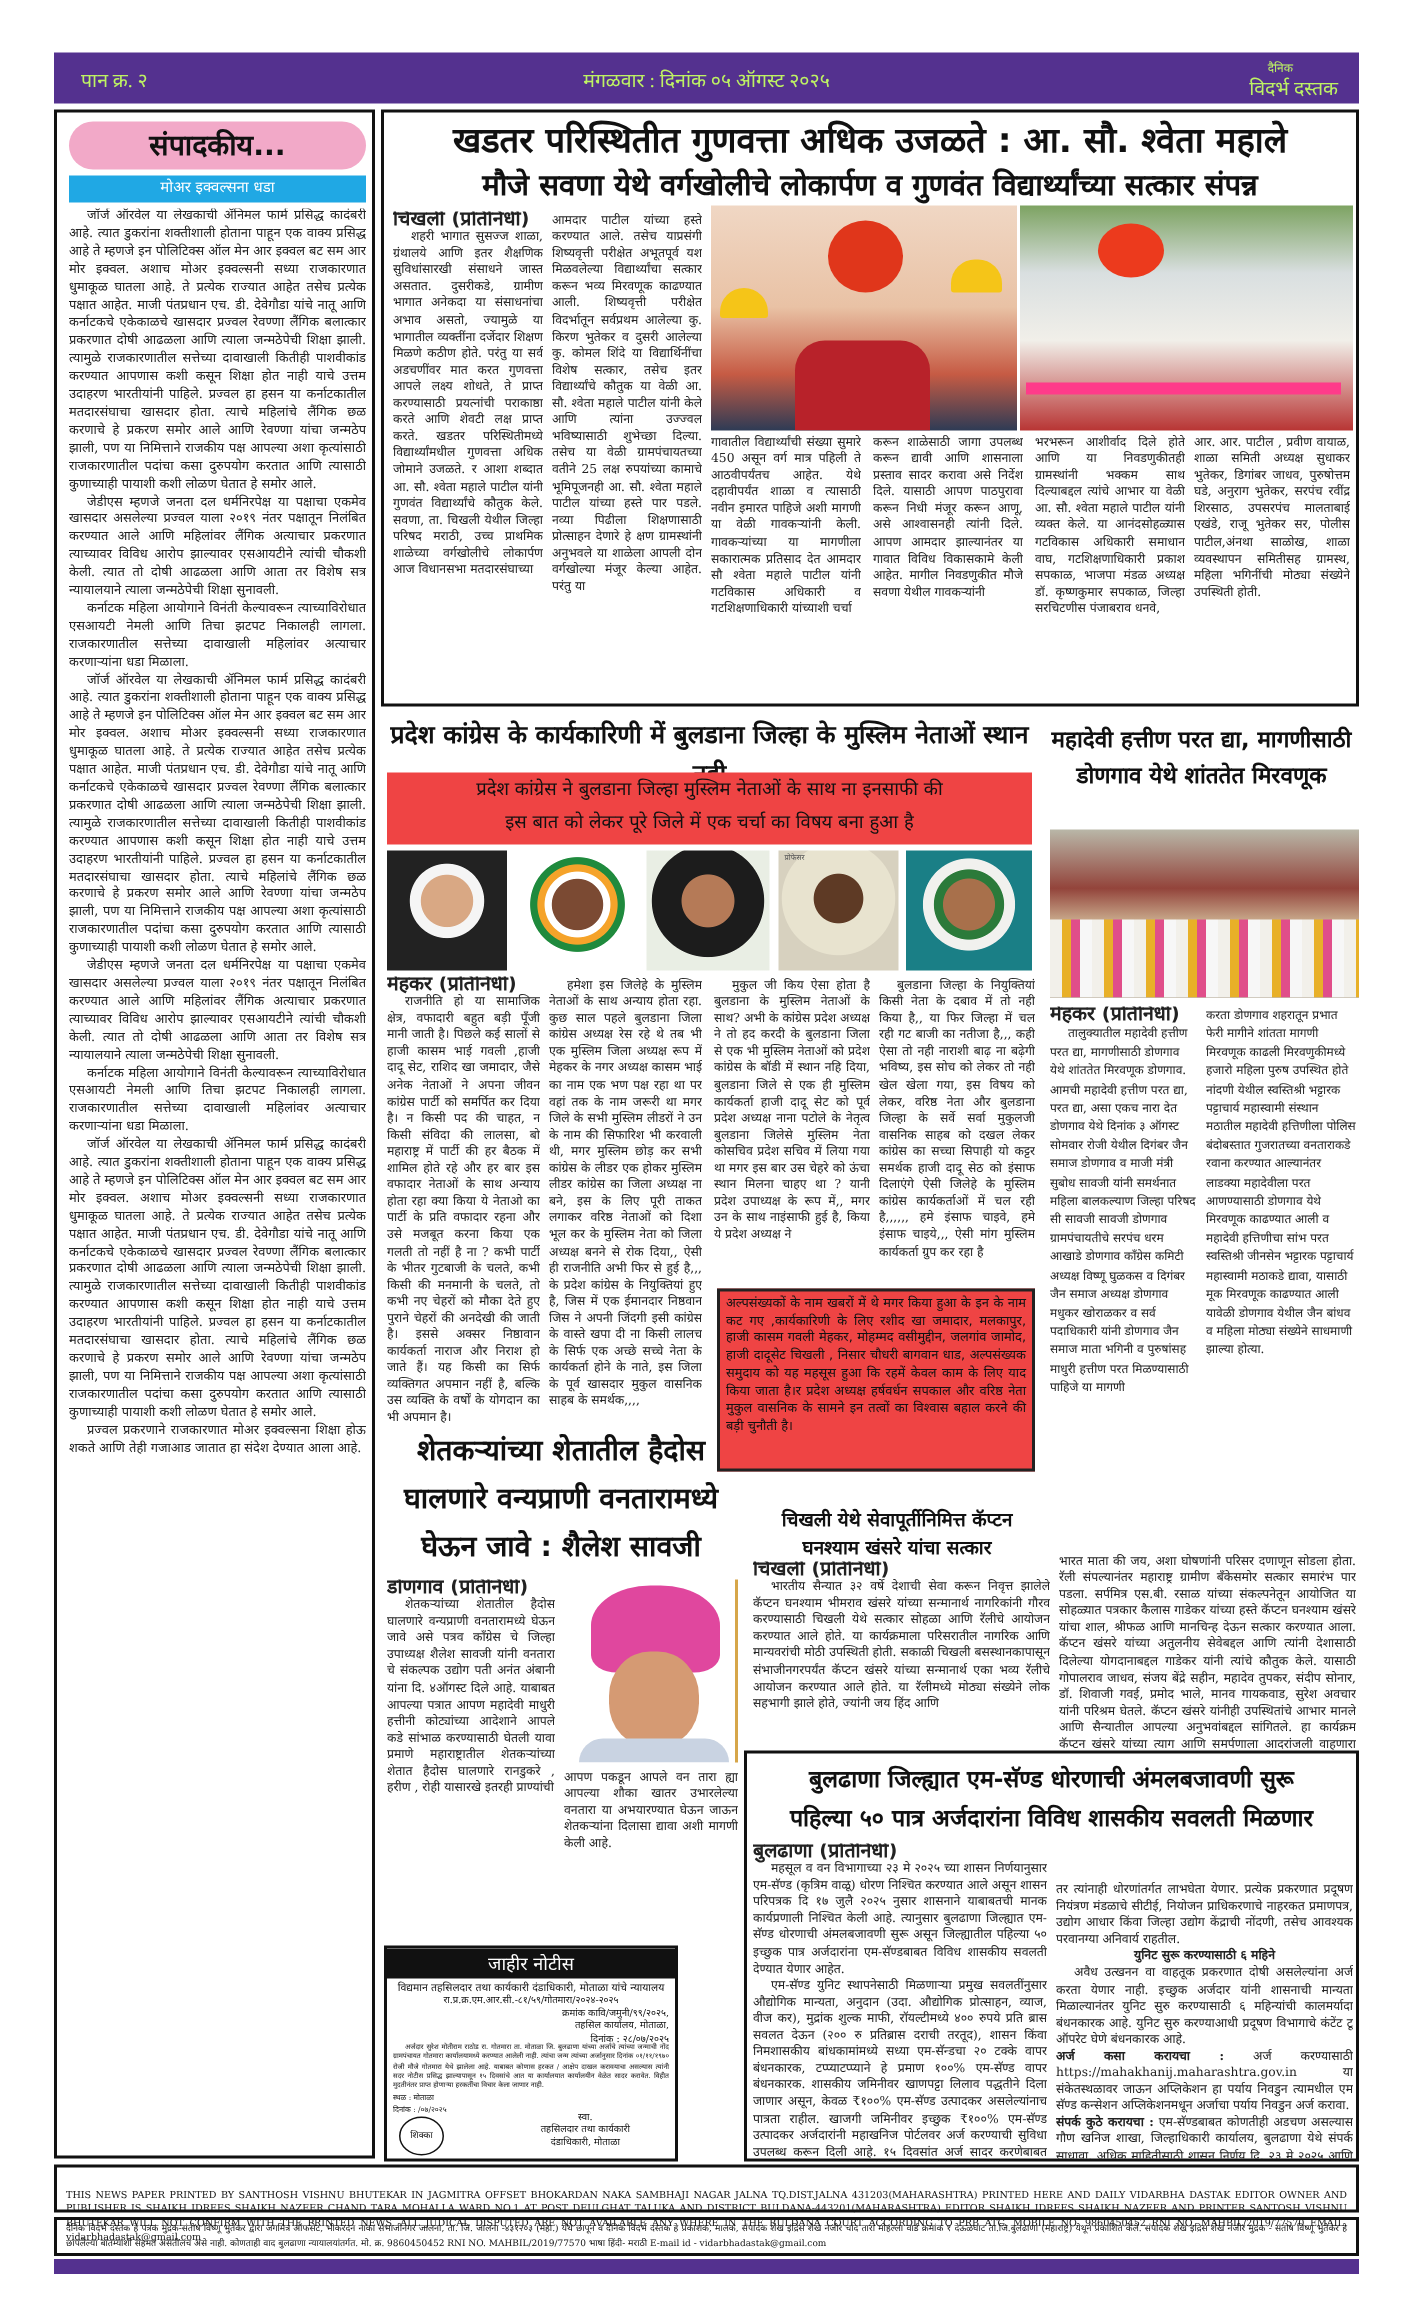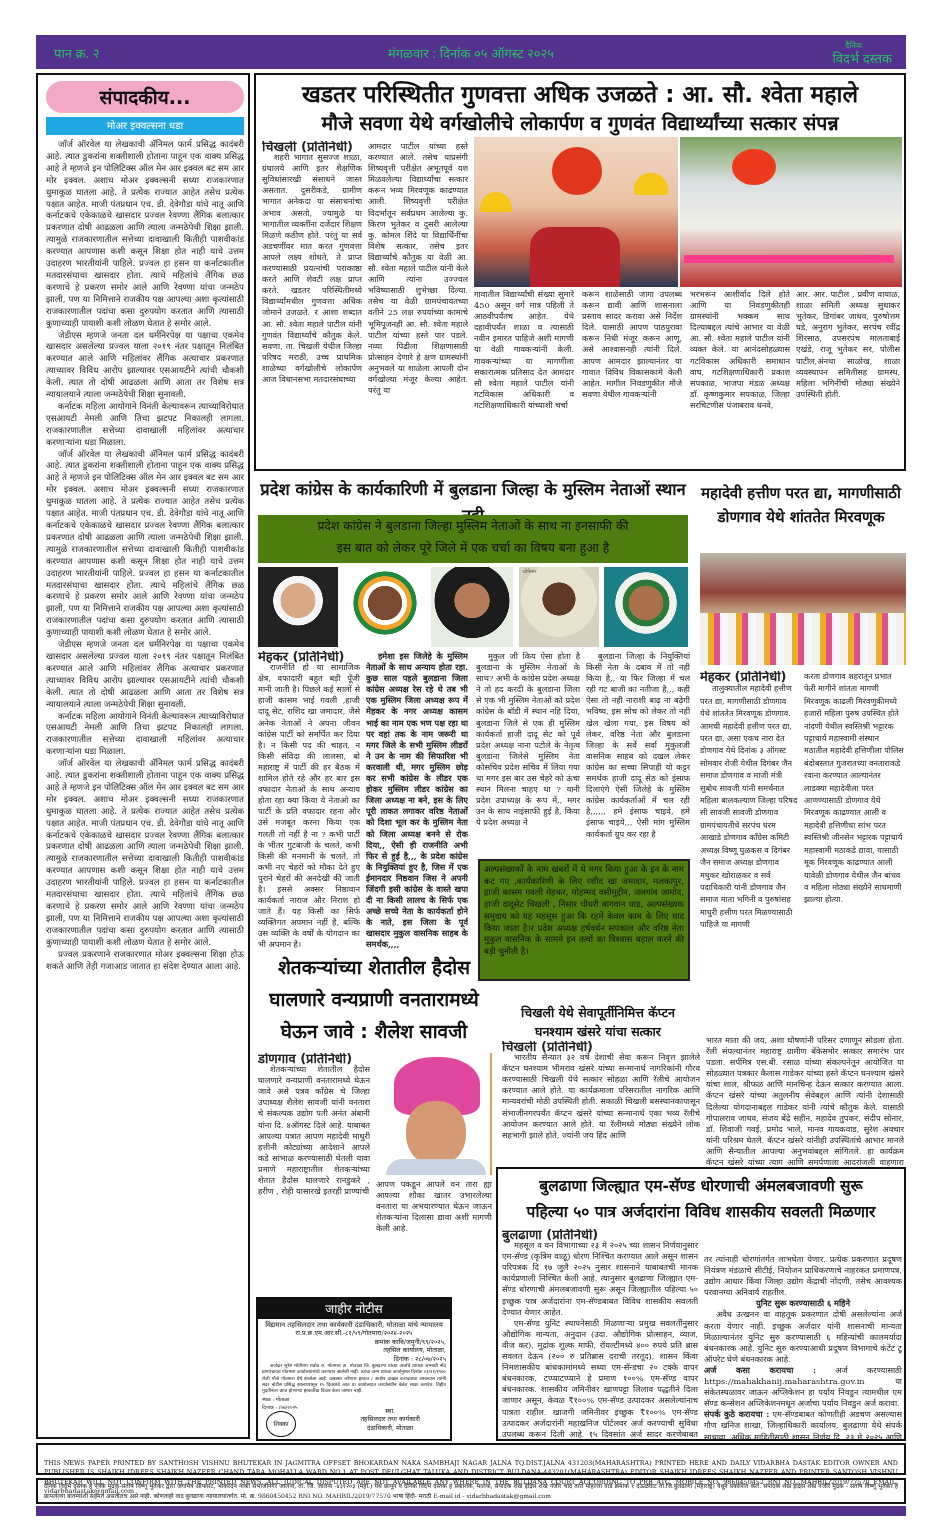--- a/index.html
+++ b/index.html
@@ -1,33 +1,33 @@
 <!DOCTYPE html>
 <html><head>
 <meta charset="utf-8">
 <style>
 *{box-sizing:border-box;margin:0;padding:0}
 body{width:945px;height:1534px;background:#fff;font-family:"DejaVu Serif",serif;color:#111;position:relative;overflow:hidden}
 .page{position:absolute;left:36px;top:35px;width:870px;height:1460px}
-.header{position:absolute;left:0;top:0;width:870px;height:34px;background:#54318f;color:#22c55e;font-family:Liberation Sans, sans-serif}
+.header{position:absolute;left:0;top:0;width:870px;height:34px;background:#54318f;color:#bef264;font-family:Liberation Serif, serif}
 .header .pg{position:absolute;left:18px;top:9px;font-size:13px}
 .header .date{position:absolute;left:0;width:870px;top:9px;text-align:center;font-size:13px}
 .header .brand{position:absolute;right:14px;top:4px;text-align:right;font-size:13px;line-height:13px}
 .header .brand small{display:block;font-size:8px;padding-right:30px}
 .box{position:absolute;border:2px solid #111;background:#fff;overflow:hidden}
 .txt{font-size:8.2px;line-height:11.1px;text-align:justify;color:#222}
 .txt p{text-indent:12px}
 .byline{font-weight:bold;font-size:13px;font-family:"DejaVu Sans",sans-serif}
 .col{position:absolute;overflow:hidden}
 .headline{font-family:"DejaVu Sans",sans-serif;font-weight:bold;text-align:center;color:#111}
 .photo{position:absolute;overflow:hidden}
 .ph{position:absolute}
 .editorial .title{position:absolute;left:8px;top:6px;width:198px;height:32px;background:#f2a9c8;border-radius:16px;text-align:center;font-family:"DejaVu Sans",sans-serif;font-weight:bold;font-size:19px;line-height:32px}
 .editorial .sub{position:absolute;left:8px;top:42px;width:198px;height:18px;background:#20a8e4;color:#fff;text-align:center;font-family:"DejaVu Sans",sans-serif;font-size:10px;line-height:18px}
-.grey{background:#4d7c0f}
+.grey{background:#ef4444}
 .footer1{position:absolute;left:0;top:1408px;width:870px;height:32px;border:2px solid #111;font-size:6.4px;line-height:9.4px;padding:14px 6px;text-align:justify;font-family:"DejaVu Serif",serif}
 .footer2{position:absolute;left:0;top:1443px;width:870px;height:26px;border:2px solid #111;font-size:6px;line-height:10px;padding:1px 6px;text-align:justify}
 .footbar{position:absolute;left:0;top:1471px;width:870px;height:10px;background:#54318f}
 .notice-head{background:#111;color:#fff;text-align:center;font-family:"DejaVu Sans",sans-serif;font-size:12px;line-height:20px}
 .seal{position:absolute;width:30px;height:26px;border:1.5px solid #111;border-radius:50%;font-size:6px;text-align:center;line-height:24px}
 </style>
 </head>
 <body>
 
 <div class="page">
@@ -103,21 +103,21 @@
     <div class="photo" style="left:177px;top:94px;width:82px;height:80px;background:radial-gradient(circle at 50% 42%,#b57a57 0 28%,#1c1c1c 29% 60%,#e9eee4 61%);"></div>
     <div class="photo" style="left:265px;top:94px;width:80px;height:80px;background:radial-gradient(circle at 50% 40%,#5e3a25 0 26%,#e8e3cf 27% 60%,#d7d1bf 61%);">
       <span style="position:absolute;left:4px;top:1px;font-size:5px;color:#555">प्रोफेसर</span>
     </div>
     <div class="photo" style="left:350px;top:94px;width:84px;height:80px;background:radial-gradient(circle at 50% 45%,#a8704b 0 28%,#2b7a3a 29% 38%,#f1f1ee 39% 50%,#1a7f86 51%);"></div>
 
     <div class="col txt" style="left:4px;top:178px;width:102px;height:338px;">
       <div class="byline">मेहकर (प्रतिनिधी)</div>
       <p>राजनीति हो या सामाजिक क्षेत्र, वफादारी बहुत बड़ी पूँजी मानी जाती है। पिछले कई सालों से हाजी कासम भाई गवली ,हाजी दादू सेट, राशिद खा जमादार, जैसे अनेक नेताओं ने अपना जीवन कांग्रेस पार्टी को समर्पित कर दिया है। न किसी पद की चाहत, न किसी संविदा की लालसा, बो महाराष्ट्र में पार्टी की हर बैठक में शामिल होते रहे और हर बार इस वफादार नेताओं के साथ अन्याय होता रहा क्या किया ये नेताओ का पार्टी के प्रति वफादार रहना और उसे मजबूत करना किया एक गलती तो नहीं है ना ? कभी पार्टी के भीतर गुटबाजी के चलते, कभी किसी की मनमानी के चलते, तो कभी नए चेहरों को मौका देते हुए पुराने चेहरों की अनदेखी की जाती है। इससे अक्सर निष्ठावान कार्यकर्ता नाराज और निराश हो जाते हैं। यह किसी का सिर्फ व्यक्तिगत अपमान नहीं है, बल्कि उस व्यक्ति के वर्षों के योगदान का भी अपमान है।</p>
     </div>
-    <div class="col txt" style="left:112px;top:178px;width:102px;height:338px;font-weight:bold;">
+    <div class="col txt" style="left:112px;top:178px;width:102px;height:338px;">
         <p>हमेशा इस जिलेहे के मुस्लिम नेताओं के साथ अन्याय होता रहा. कुछ साल पहले बुलडाना जिला कांग्रेस अध्यक्ष रेस रहे थे तब भी एक मुस्लिम जिला अध्यक्ष रूप में मेहकर के नगर अध्यक्ष कासम भाई का नाम एक भण पक्ष रहा था पर वहां तक के नाम जरूरी था मगर जिले के सभी मुस्लिम लीडरों ने उन के नाम की सिफारिश भी करवाली थी, मगर मुस्लिम छोड़ कर सभी कांग्रेस के लीडर एक होकर मुस्लिम लीडर कांग्रेस का जिला अध्यक्ष ना बने, इस के लिए पूरी ताकत लगाकर वरिष्ठ नेताओं को दिशा भूल कर के मुस्लिम नेता को जिला अध्यक्ष बनने से रोक दिया,, ऐसी ही राजनीति अभी फिर से हुई है,,, के प्रदेश कांग्रेस के नियुक्तियां हुए है, जिस में एक ईमानदार निष्ठवान जिस ने अपनी जिंदगी इसी कांग्रेस के वास्ते खपा दी ना किसी लालच के सिर्फ एक अच्छे सच्चे नेता के कार्यकर्ता होने के नाते, इस जिला के पूर्व खासदार मुकुल वासनिक साहब के समर्थक,,,,</p>
       </div>
     <div class="col txt" style="left:222px;top:178px;width:104px;height:202px;">
         <p>मुकुल जी किय ऐसा होता है बुलडाना के मुस्लिम नेताओं के साथ? अभी के कांग्रेस प्रदेश अध्यक्ष ने तो हद करदी के बुलडाना जिला से एक भी मुस्लिम नेताओं को प्रदेश कांग्रेस के बॉडी में स्थान नहि दिया, बुलडाना जिले से एक ही मुस्लिम कार्यकर्ता हाजी दादू सेट को पूर्व प्रदेश अध्यक्ष नाना पटोले के नेतृत्व बुलडाना जिलेसे मुस्लिम नेता कोसचिव प्रदेश सचिव में लिया गया था मगर इस बार उस चेहरे को ऊंचा स्थान मिलना चाहए था ? यानी प्रदेश उपाध्यक्ष के रूप में,, मगर उन के साथ नाइंसाफी हुई है, किया ये प्रदेश अध्यक्ष ने</p>
       </div>
     <div class="col txt" style="left:332px;top:178px;width:104px;height:202px;">
         <p>बुलडाना जिल्हा के नियुक्तियां किसी नेता के दबाव में तो नही किया है,, या फिर जिल्हा में चल रही गट बाजी का नतीजा है,,, कही ऐसा तो नही नाराशी बाढ़ ना बढ़ेगी भविष्य, इस सोच को लेकर तो नही खेल खेला गया, इस विषय को लेकर, वरिष्ठ नेता और बुलडाना जिल्हा के सर्वे सर्वा मुकुलजी वासनिक साहब को दखल लेकर कांग्रेस का सच्चा सिपाही यो कट्टर समर्थक हाजी दादू सेठ को इंसाफ दिलाएंगे ऐसी जिलेहे के मुस्लिम कांग्रेस कार्यकर्ताओं में चल रही है,,,,,, हमे इंसाफ चाइवे, हमे इंसाफ चाइये,,, ऐसी मांग मुस्लिम कार्यकर्ता ग्रुप कर रहा है</p>
       </div>
     <div class="grey" style="position:absolute;left:224px;top:386px;width:212px;height:122px;border:2px solid #222;padding:3px 4px;font-family:'DejaVu Sans',sans-serif;font-size:8.6px;line-height:11.7px;text-align:justify;overflow:hidden;">
       <span>अल्पसंख्यकों के नाम खबरों में थे मगर किया हुआ के इन के नाम कट गए ,कार्यकारिणी के लिए रशीद खा जमादार, मलकापुर, हाजी कासम गवली मेहकर, मोहम्मद वसीमुद्दीन, जलगांव जामोद, हाजी दादूसेट चिखली , निसार चौधरी बागवान धाड, अल्पसंख्यक समुदाय को यह महसूस हुआ कि रहमें केवल काम के लिए याद किया जाता है।र प्रदेश अध्यक्ष हर्षवर्धन सपकाल और वरिष्ठ नेता मुकुल वासनिक के सामने इन तत्वों का विश्वास बहाल करने की बड़ी चुनौती है।</span>

